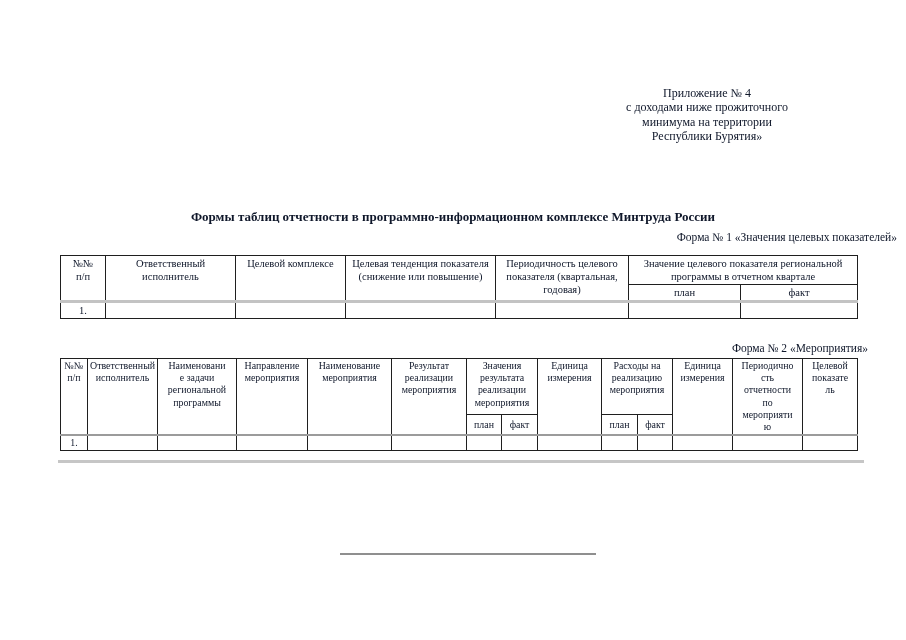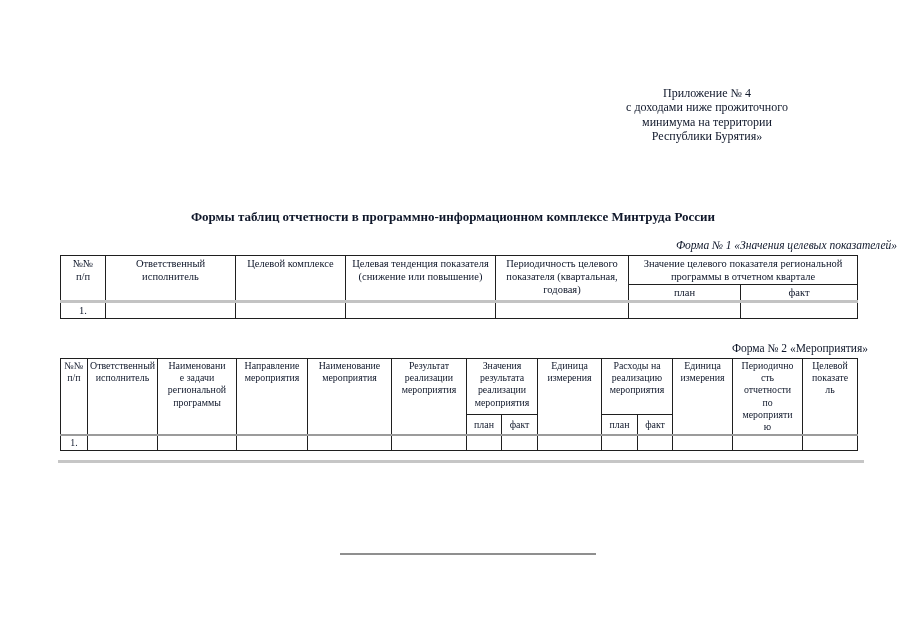--- a/index.html
+++ b/index.html
@@ -10,21 +10,21 @@
   }
   .appendix {
     position: absolute; top: 86px; left: 597px; width: 220px;
     text-align: center; font-size: 12px; line-height: 14.3px;
   }
   .doc-title {
     position: absolute; top: 209px; left: 0; width: 906px; margin: 0;
     text-align: center; font-size: 13px; font-weight: bold;
   }
   .caption { position: absolute; font-size: 11.5px; white-space: nowrap; }
-  .caption1 { top: 239px; right: 9px; font-style: italic; }
+  .caption1 { top: 231px; right: 9px; }
   .caption2 { top: 342px; right: 38px; }
 
   table.form {
     position: absolute; left: 60px; width: 797px;
     border-collapse: collapse; table-layout: fixed;
   }
   .t1 { top: 255px; font-size: 10.5px; line-height: 13px; }
   .t2 { top: 358px; font-size: 9.9px; line-height: 12.2px; }
   .form th, .form td {
     border: 1px solid #1f1f1f; padding: 1px 2px;

